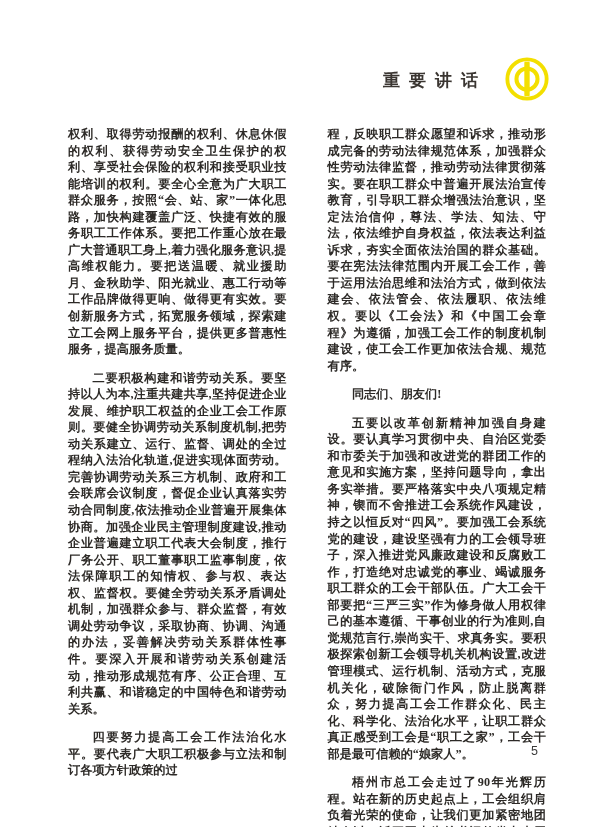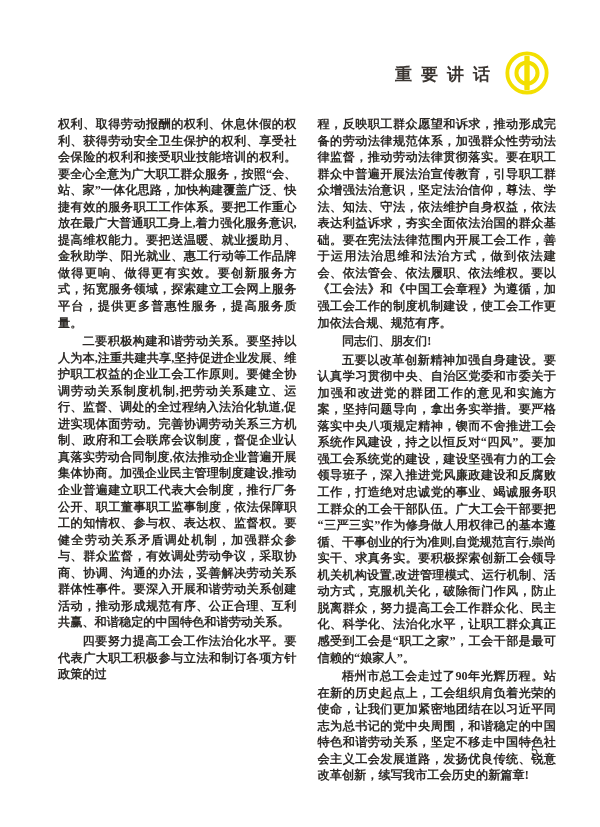--- a/index.html
+++ b/index.html
@@ -7,24 +7,24 @@
     position:relative;
     width:600px;height:827px;
     margin:0 auto;
     background:#ffffff;
     font-family:"Liberation Serif","DejaVu Serif",serif;
     overflow:hidden;
   }
   
   .page-header{
     position:absolute;
-    top:50px;right:50px;
+    top:56px;right:50px;
     display:flex;
     align-items:center;
-    gap:5px;
+    gap:17px;
   }
   .header-title{
     font-size:17px;
     font-weight:bold;
     letter-spacing:9px;
     color:#3a3531;
     font-family:"Liberation Sans","DejaVu Sans",sans-serif;
     white-space:nowrap;
     transform:translateY(1px);
   }
@@ -35,21 +35,21 @@
     left:56px;top:114px;
     width:502px;
     display:flex;
     gap:17px;
   }
   .col{
     flex:1 1 0;
     min-width:0;
   }
   .col p{
-    margin:2px;
+    margin:12px;
     font-size:12.2px;
     line-height:16.55px;
     font-weight:bold;
     color:#2d2a27;
     text-align:justify;
     text-justify:inter-ideograph;
     text-indent:2em;
     word-break:break-all;
   }
   .col p.no-indent{text-indent:0;}

